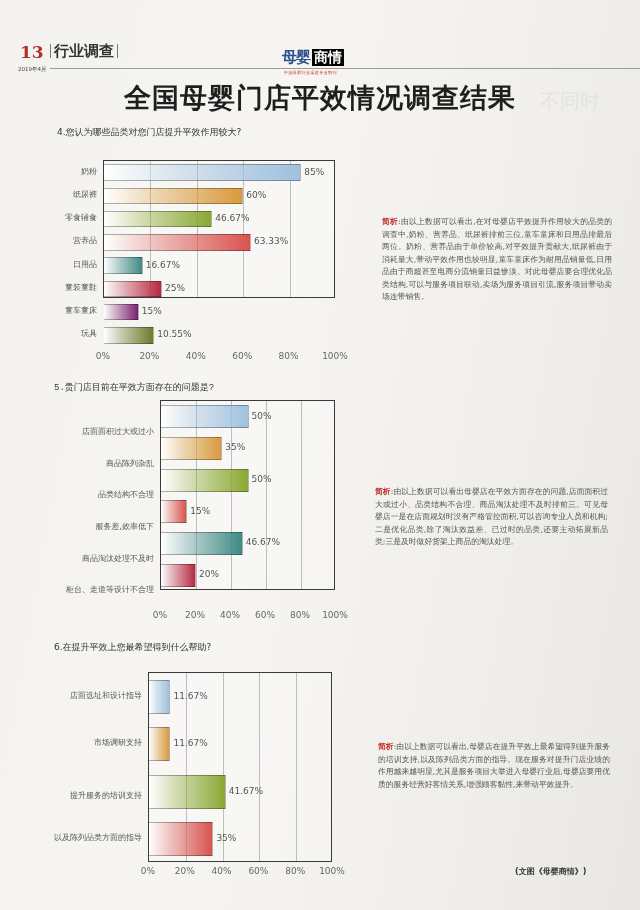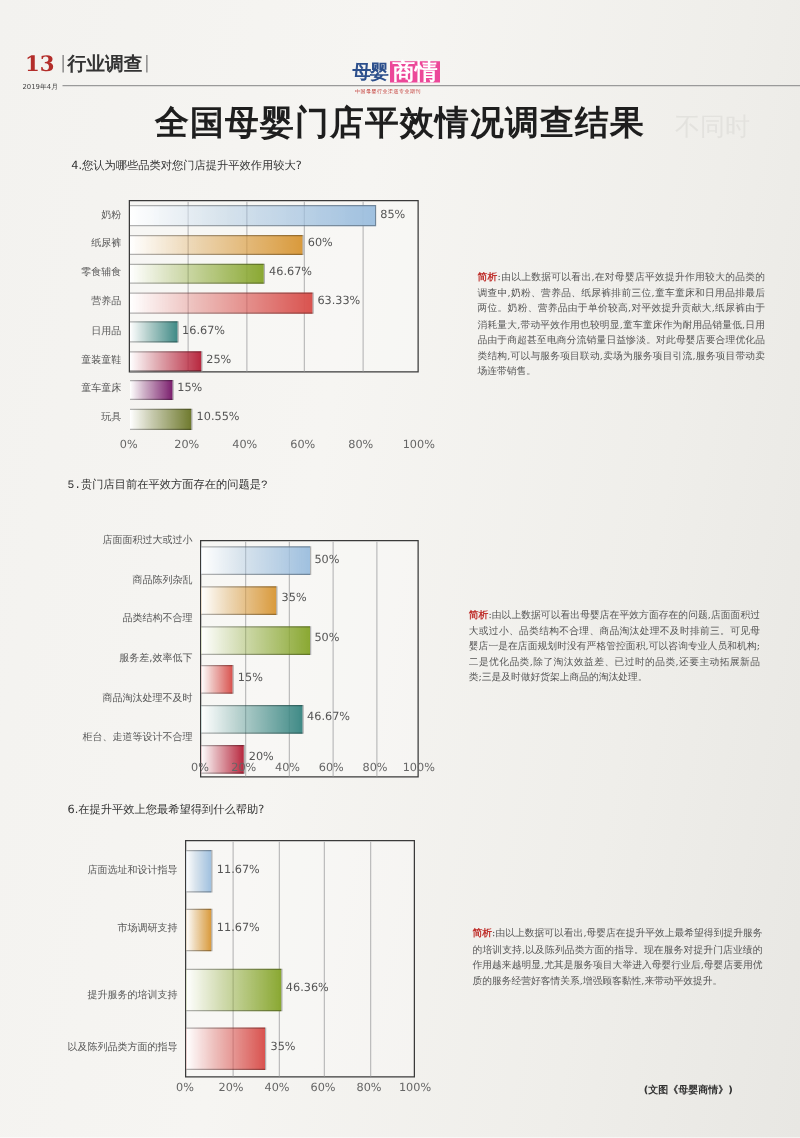--- a/index.html
+++ b/index.html
@@ -10,21 +10,21 @@
     color: #333;
     position: relative;
   }
   .header { position: absolute; left: 0; top: 0; width: 574px; height: 60px; margin-top: 28px; }
   .page-num { position: absolute; left: 20px; top: 14px; font-family: "DejaVu Serif", serif; font-weight: bold; font-size: 17px; color: #b32d2a; }
   .section-tag { position: absolute; left: 50px; top: 16px; font-family: "DejaVu Serif", serif; font-size: 15px; font-weight: bold; color: #333; border-left: 1px solid #777; border-right: 1px solid #777; padding: 0 3px; line-height: 14px; }
   .issue-date { position: absolute; left: 18px; top: 38px; font-size: 5.5px; color: #444; }
   .header-rule { position: absolute; left: 50px; top: 40px; width: 590px; height: 1px; background: #9a9a9a; }
   .logo { position: absolute; left: 282px; top: 20px; display: flex; align-items: center; }
   .logo-a { font-family: "DejaVu Serif", serif; font-weight: bold; font-size: 15px; color: #2c4f8c; letter-spacing: -1px; }
-  .logo-b { background: #ec4899; color: #fff; font-family: "DejaVu Serif", serif; font-size: 18px; font-weight: bold; padding: 0 2px; margin-left: 2px; line-height: 17px; }
+  .logo-b { background: #000000; color: #fff; font-family: "DejaVu Serif", serif; font-size: 14px; font-weight: bold; padding: 0 2px; margin-left: 2px; line-height: 17px; }
   .logo-sub { position: absolute; left: 284px; top: 42px; font-size: 4px; color: #c0332f; letter-spacing: 0.4px; }
 
   .page-title { position: absolute; left: 0; width: 640px; top: 80px; text-align: center; font-family: "DejaVu Serif", serif; font-weight: bold; font-size: 27px; color: #1e1e1e; letter-spacing: 1px; }
   .ghost { position: absolute; left: 540px; top: 88px; font-family: "DejaVu Serif", serif; font-size: 20px; color: #e3e2de; }
 
   .question { position: absolute; font-size: 9px; color: #333; }
   .chart { position: absolute; }
   .plot { position: absolute; border: 1.5px solid #3a3a3a; background: rgba(255,255,255,0.25); }
   .grid { position: absolute; top: 0; bottom: 0; width: 1px; background: #bdbdbd; }
   .bar-row { position: absolute; left: 0; }
@@ -120,21 +120,21 @@
 <div class="cat" style="left: -3px; width: 100px; top: 258.625px;">日用品</div>
 <div class="cat" style="left: -3px; width: 100px; top: 281.875px;">童装童鞋</div>
 <div class="cat" style="left: -3px; width: 100px; top: 305.125px;">童车童床</div>
 <div class="cat" style="left: -3px; width: 100px; top: 328.375px;">玩具</div>
 <div class="tick" style="left: 103px; top: 351px;">0%</div>
 <div class="tick" style="left: 149.4px; top: 351px;">20%</div>
 <div class="tick" style="left: 195.8px; top: 351px;">40%</div>
 <div class="tick" style="left: 242.2px; top: 351px;">60%</div>
 <div class="tick" style="left: 288.6px; top: 351px;">80%</div>
 <div class="tick" style="left: 335px; top: 351px;">100%</div>
-<div class="plot" style="left: 160px; top: 432px; width: 175px; height: 190px;">
+<div class="plot" style="left: 160px; top: 400px; width: 175px; height: 190px;">
     <div class="grid" style="left: 35px;"></div>
     <div class="grid" style="left: 70px;"></div>
     <div class="grid" style="left: 105px;"></div>
     <div class="grid" style="left: 140px;"></div>
     <div class="bar-row" style="top: 4.43333px; height: 22.8px; width: 175px;">
       <div class="bar" style="width: 87.5px; background: linear-gradient(90deg, rgb(255, 255, 255) 0%, rgba(159, 192, 223, 0.333) 35%, rgb(159, 192, 223) 100%);"></div>
       <div class="bar-val" style="left: 90.5px; top: 5.4px;">50%</div>
     </div>
     <div class="bar-row" style="top: 36.1px; height: 22.8px; width: 175px;">
       <div class="bar" style="width: 61.25px; background: linear-gradient(90deg, rgb(255, 255, 255) 0%, rgba(217, 154, 60, 0.333) 35%, rgb(217, 154, 60) 100%);"></div>
@@ -177,21 +177,21 @@
     <div class="bar-row" style="top: 6.65px; height: 34.2px; width: 184px;">
       <div class="bar" style="width: 21.4728px; background: linear-gradient(90deg, rgb(255, 255, 255) 0%, rgba(159, 192, 223, 0.333) 35%, rgb(159, 192, 223) 100%);"></div>
       <div class="bar-val" style="left: 24.4728px; top: 11.1px;">11.67%</div>
     </div>
     <div class="bar-row" style="top: 54.15px; height: 34.2px; width: 184px;">
       <div class="bar" style="width: 21.4728px; background: linear-gradient(90deg, rgb(255, 255, 255) 0%, rgba(217, 154, 60, 0.333) 35%, rgb(217, 154, 60) 100%);"></div>
       <div class="bar-val" style="left: 24.4728px; top: 11.1px;">11.67%</div>
     </div>
     <div class="bar-row" style="top: 101.65px; height: 34.2px; width: 184px;">
       <div class="bar" style="width: 76.6728px; background: linear-gradient(90deg, rgb(255, 255, 255) 0%, rgba(138, 168, 50, 0.333) 35%, rgb(138, 168, 50) 100%);"></div>
-      <div class="bar-val" style="left: 79.6728px; top: 11.1px;">46.36%</div>
+      <div class="bar-val" style="left: 79.6728px; top: 11.1px;">41.67%</div>
     </div>
     <div class="bar-row" style="top: 149.15px; height: 34.2px; width: 184px;">
       <div class="bar" style="width: 64.4px; background: linear-gradient(90deg, rgb(255, 255, 255) 0%, rgba(217, 83, 79, 0.333) 35%, rgb(217, 83, 79) 100%);"></div>
       <div class="bar-val" style="left: 67.4px; top: 11.1px;">35%</div>
     </div>
   </div>
 <div class="cat" style="left: 2px; width: 140px; top: 689.75px;">店面选址和设计指导</div>
 <div class="cat" style="left: 2px; width: 140px; top: 737.25px;">市场调研支持</div>
 <div class="cat" style="left: 2px; width: 140px; top: 790px;">提升服务的培训支持</div>
 <div class="cat" style="left: 2px; width: 140px; top: 832.25px;">以及陈列品类方面的指导</div>

